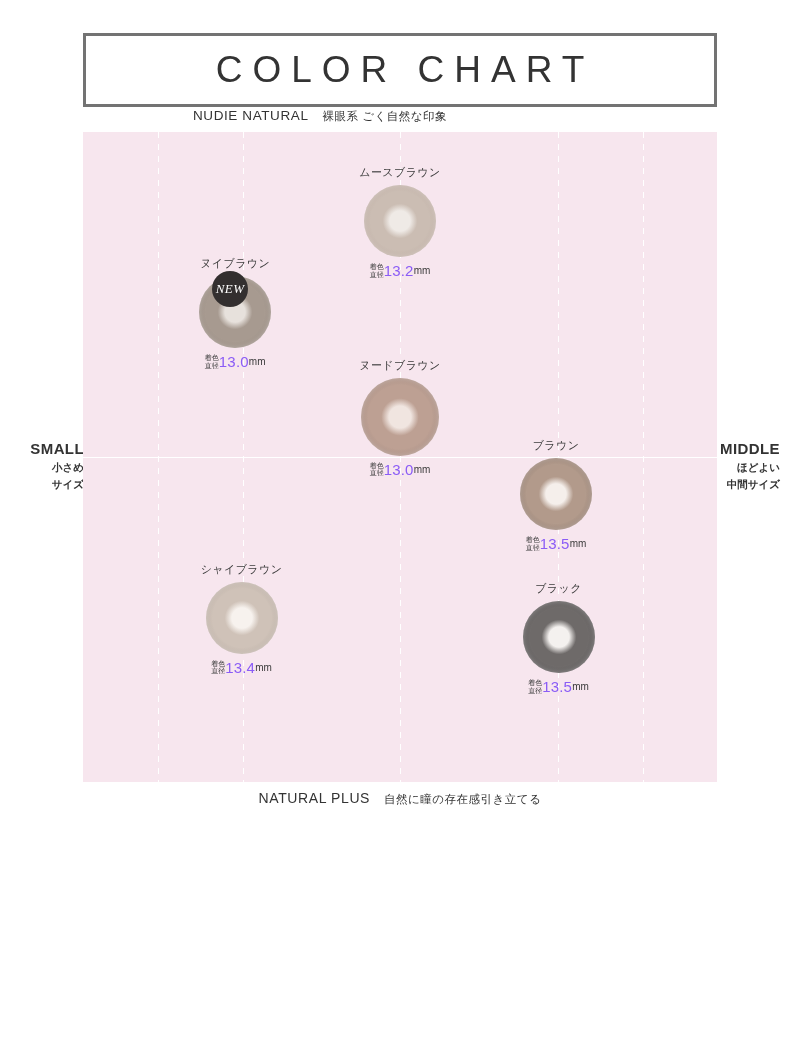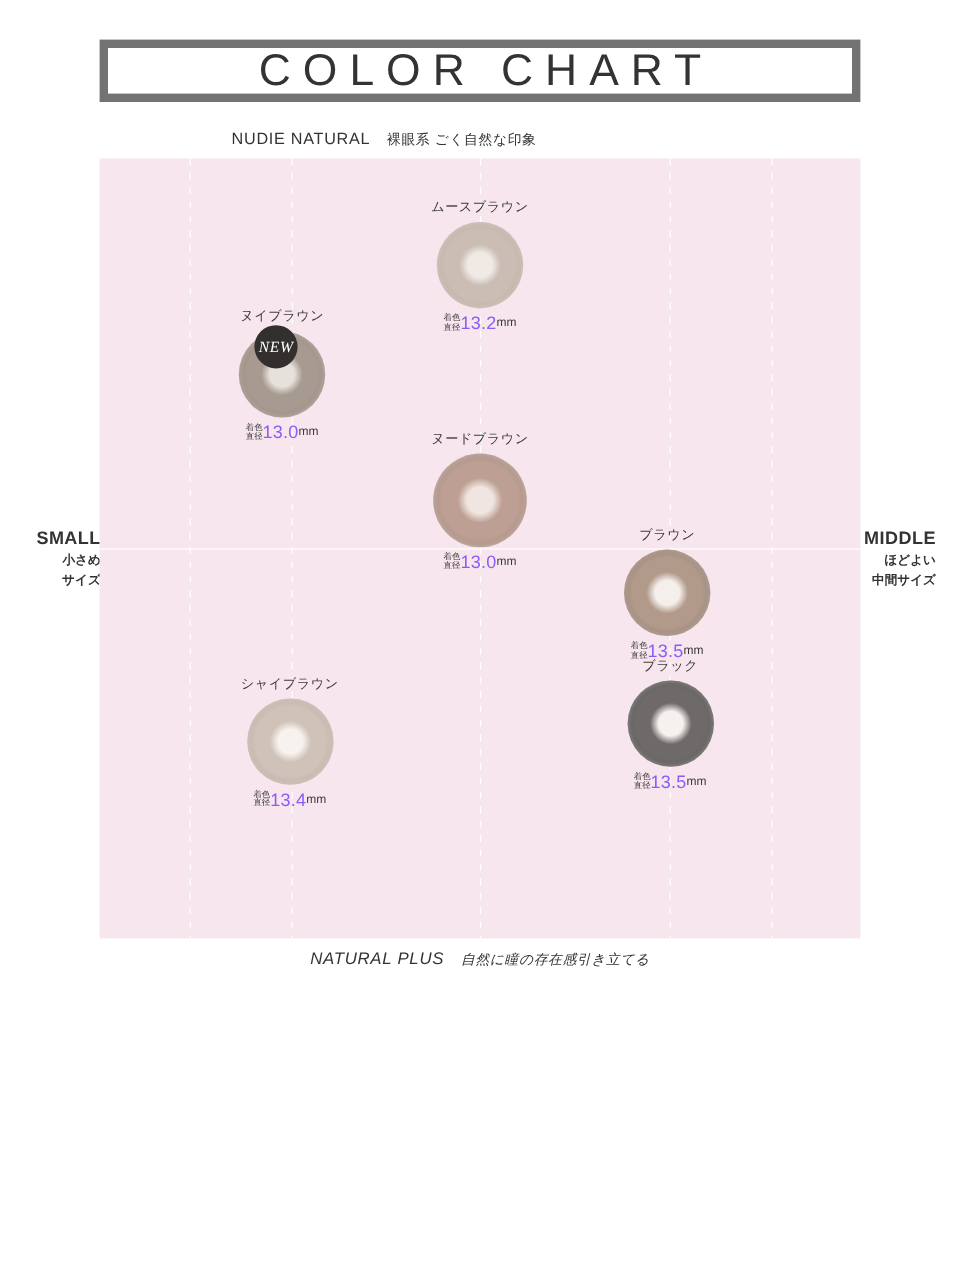--- a/index.html
+++ b/index.html
@@ -3,37 +3,37 @@
 <meta charset="utf-8">
 <style>
   html,body{margin:0;padding:0;}
   body{
     width:800px;height:1057px;background:#ffffff;
     font-family:"Liberation Sans", sans-serif;
     color:#3b3b3b;position:relative;overflow:hidden;
   }
   
   #title-box{
-    position:absolute;left:83px;top:33px;width:634px;height:52px;
-    border:7px solid #737373;box-sizing:border-box;
+    position:absolute;left:83px;top:33px;width:634px;height:74px;
+    border:3px solid #737373;box-sizing:border-box;
     display:flex;align-items:center;justify-content:center;
   }
   #title-text{
     font-size:37px;letter-spacing:10px;font-weight:400;color:#333;
     padding-left:10px;
   }
   
   #top-label{
     position:absolute;left:0;top:108px;width:640px;text-align:center;
     font-size:13.5px;color:#333;letter-spacing:.6px;
   }
   #top-label .jp{font-size:11.5px;margin-left:14px;letter-spacing:.5px;}
   #bottom-label{
     position:absolute;left:0;top:790px;width:800px;text-align:center;
-    font-size:14px;color:#333;letter-spacing:.6px;font-style:italic;
+    font-size:14px;color:#333;letter-spacing:.6px;
   }
   #bottom-label .jp{font-size:11.5px;margin-left:14px;letter-spacing:.5px;}
   
   .side-label{position:absolute;text-align:right;color:#333;font-weight:bold;}
   #side-left{left:6px;top:440px;width:78px;}
   #side-right{right:20px;top:440px;width:78px;}
   .side-label .big{font-size:15px;letter-spacing:.4px;display:block;}
   .side-label .small{font-size:10.5px;display:block;line-height:1.35;margin-top:3px;}
   
   #field{
@@ -109,21 +109,21 @@
 <div class="lens" id="lens-3" style="left: 471px; top: 438px; width: 170px;">
     <div class="name">ブラウン</div>
     <div class="disc" style="width: 72px; height: 72px; background: radial-gradient(circle, rgb(245, 239, 235) 0%, rgb(245, 239, 235) 20%, rgb(178, 154, 139) 34%, rgb(178, 154, 139) 58%, rgb(138, 114, 100) 76%, rgb(138, 114, 100) 92%, rgba(255, 255, 255, 0) 100%); box-shadow: rgba(255, 255, 255, 0.45) 0px 0px 6px inset;"></div>
     <div class="spec"><span class="jp">着色<br>直径</span><span class="num">13.5</span><span class="unit">mm</span></div>
   </div>
 <div class="lens" id="lens-4" style="left: 156.5px; top: 561.5px; width: 170px;">
     <div class="name">シャイブラウン</div>
     <div class="disc" style="width: 72px; height: 72px; background: radial-gradient(circle, rgb(247, 242, 238) 0%, rgb(247, 242, 238) 20%, rgb(207, 194, 184) 34%, rgb(207, 194, 184) 58%, rgb(181, 167, 156) 76%, rgb(181, 167, 156) 92%, rgba(255, 255, 255, 0) 100%); box-shadow: rgba(255, 255, 255, 0.45) 0px 0px 6px inset;"></div>
     <div class="spec"><span class="jp">着色<br>直径</span><span class="num">13.4</span><span class="unit">mm</span></div>
   </div>
-<div class="lens" id="lens-5" style="left: 473.5px; top: 547px; width: 170px;">
+<div class="lens" id="lens-5" style="left: 473.5px; top: 581px; width: 170px;">
     <div class="name">ブラック</div>
     <div class="disc" style="width: 72px; height: 72px; background: radial-gradient(circle, rgb(244, 241, 239) 0%, rgb(244, 241, 239) 20%, rgb(110, 106, 105) 34%, rgb(110, 106, 105) 58%, rgb(77, 74, 74) 76%, rgb(77, 74, 74) 92%, rgba(255, 255, 255, 0) 100%); box-shadow: rgba(255, 255, 255, 0.45) 0px 0px 6px inset;"></div>
     <div class="spec"><span class="jp">着色<br>直径</span><span class="num">13.5</span><span class="unit">mm</span></div>
   </div>
 
 <div id="bottom-label">
   <span>NATURAL PLUS</span><span class="jp">自然に瞳の存在感引き立てる</span>
 </div>
 
 <div id="new-badge" style="left: 180.16px; top: 271px; margin-left: 32px;">NEW</div>

